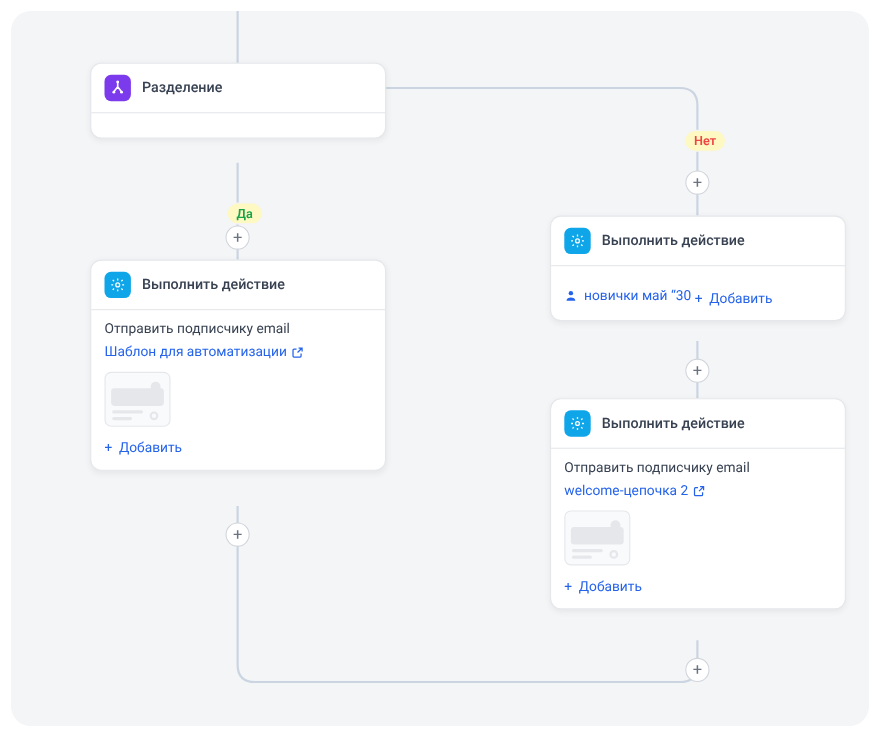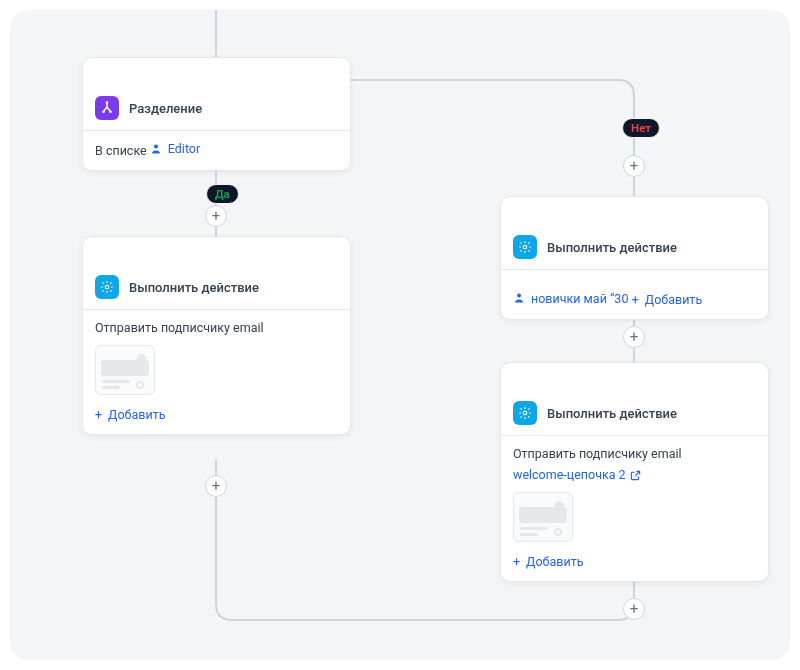--- a/index.html
+++ b/index.html
@@ -34,21 +34,20 @@
   box-shadow: 0 2px 6px rgba(0,0,0,0.06);
   font-size: 13px;
   color: #1f2937;
 }
 .node-header {
   display: flex;
   align-items: center;
   padding: 10px 12px;
   border-bottom: 1px solid #e5e7eb;
   gap: 10px;
-  margin-top: 28px;
 }
 .node-icon {
   width: 24px;
   height: 24px;
   border-radius: 6px;
   display: flex;
   align-items: center;
   justify-content: center;
   flex-shrink: 0;
 }
@@ -138,21 +137,21 @@
   display: flex;
   align-items: center;
   justify-content: center;
   font-size: 15px;
   color: #6b7280;
   cursor: pointer;
   z-index: 3;
 }
 .branch-label {
   position: absolute;
-  background: #0f172a;
+  background: #fef9c3;
   padding: 2px 8px;
   border-radius: 10px;
   font-size: 11.5px;
   font-weight: 600;
   z-index: 3;
   border: 1px solid #f3f4f6;
 }
 .yes { color: #16a34a; }
 .no { color: #ef4444; }
 .arrow {
@@ -191,32 +190,20 @@
       <svg width="14" height="14" viewBox="0 0 24 24" fill="white">
             <path d="M12 2 L12 10 M12 10 L6 18 M12 10 L18 18" stroke="white" stroke-width="2.5" fill="none" stroke-linecap="round"></path>
             <circle cx="12" cy="2.5" r="2.2" fill="white"></circle>
             <circle cx="6" cy="18.5" r="2.2" fill="white"></circle>
             <circle cx="18" cy="18.5" r="2.2" fill="white"></circle>
           </svg>
     </div>
     <div class="node-title">Разделение</div>
   </div>
   <div class="node-body">
-    <div style="font-size:12.5px; color:#374151;">
-      <span>В списке</span>
-      <span class="body-link">
-        <span class="person-ic">
-          <svg viewBox="0 0 24 24" width="12" height="12" fill="#2563eb">
-                <circle cx="12" cy="7" r="4"></circle>
-                <path d="M4 21c0-4 4-6 8-6s8 2 8 6z"></path>
-              </svg>
-        </span>
-        <span>Editor</span>
-      </span>
-    </div>
   </div>
 </div>
 
 <div class="branch-label yes" style="left:196px; top:174px;">Да</div>
 <div class="arrow" style="left:202px; top:179px;">↓</div>
 <div class="plus-btn" style="left:195px; top:195px;">+</div>
 
 <div class="branch-label no" style="left:612px; top:108px;">Нет</div>
 <div class="plus-btn" style="left:613px; top:145px;">+</div>
 
@@ -225,20 +212,28 @@
     <div class="node-icon icon-blue">
       <svg width="14" height="14" viewBox="0 0 24 24" fill="none" stroke="white" stroke-width="2">
             <circle cx="12" cy="12" r="3"></circle>
             <path d="M12 2v3M12 19v3M4.2 4.2l2.1 2.1M17.7 17.7l2.1 2.1M2 12h3M19 12h3M4.2 19.8l2.1-2.1M17.7 6.3l2.1-2.1"></path>
           </svg>
     </div>
     <div class="node-title">Выполнить действие</div>
   </div>
   <div class="node-body">
     <div class="body-label">Отправить подписчику email</div>
+    <div class="body-link">
+      <span>Шаблон для автоматизации</span>
+      <span class="ext-ic">
+        <svg viewBox="0 0 24 24" width="11" height="11" fill="none" stroke="#2563eb" stroke-width="2.5">
+              <path d="M14 3h7v7M21 3l-9 9M19 14v5a2 2 0 0 1-2 2H5a2 2 0 0 1-2-2V7a2 2 0 0 1 2-2h5"></path>
+            </svg>
+      </span>
+    </div>
     <div class="thumb">
       <div class="sun"></div>
           <div class="hill"></div>
           <div class="line1"></div>
           <div class="line2"></div>
           <div class="dot"></div>
     </div>
     <div class="add-link">
       <span>+</span>
       <span>Добавить</span>

